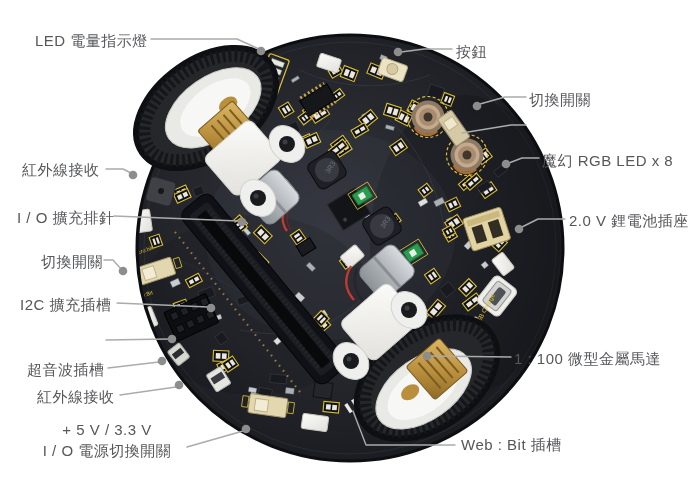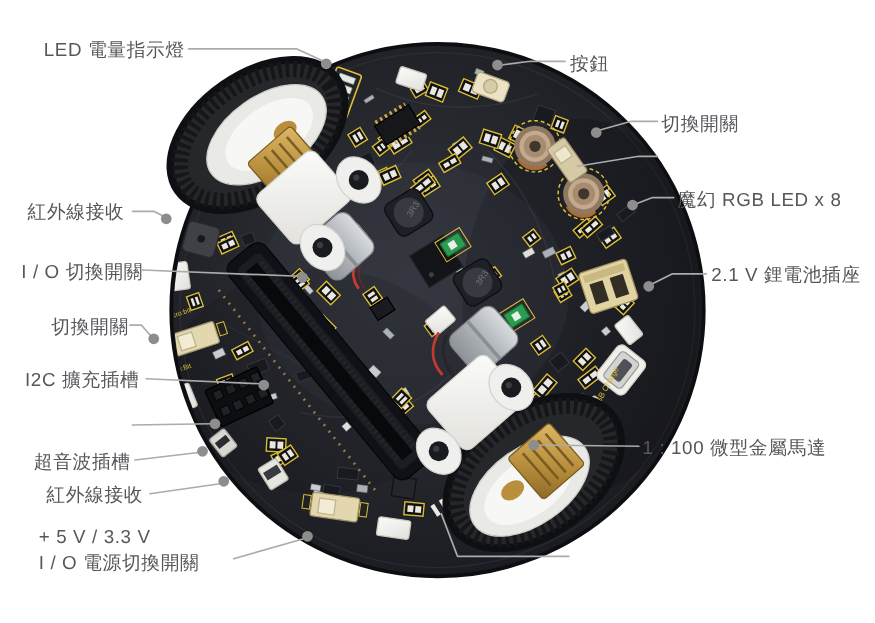--- a/index.html
+++ b/index.html
@@ -1,21 +1,21 @@
 <!DOCTYPE html>
 <html><head>
 <meta charset="utf-8">
 <style>
   html,body{margin:0;padding:0;background:#ffffff;}
   .stage{position:relative;width:700px;height:498px;background:#fff;overflow:hidden;
          font-family:"Liberation Sans",sans-serif;}
   .board-svg{position:absolute;left:0;top:0;}
   .callout{position:absolute;color:var(--label,#56575b);font-size:15px;letter-spacing:.5px;
            white-space:nowrap;line-height:21px;}
-  .right-block{text-align:left;}
+  .right-block{text-align:center;}
   .leader{fill:none;stroke:var(--line,#ababab);stroke-width:1.4;stroke-linejoin:round;stroke-linecap:round;}
   .ldot{fill:var(--dot,#8d8d8d);}
   .silk{fill:var(--silk,#ddbf36);font-family:"Liberation Sans",sans-serif;}
 </style>
 </head>
 <body>
 
 <div class="stage" style="--label: #56575b; --line: #ababab; --dot: #8d8d8d; --silk: #ddbf36;">
 
 <svg class="board-svg" width="700" height="498" viewBox="0 0 700 498">
@@ -785,30 +785,31 @@
 
     <polyline class="leader" points="511,357 430,356"></polyline>
     <circle class="ldot" cx="427" cy="356" r="4.3"></circle>
 
     <polyline class="leader" points="455,445 366,445 353,411"></polyline>
   </g>
 </svg>
 
 <div class="callout" style="left:35px;top:30px">LED 電量指示燈</div>
 <div class="callout" style="left:22px;top:159px">紅外線接收</div>
-<div class="callout" style="left:17px;top:207px">I / O 切換開關</div>
+<div class="callout" style="left:17px;top:207px">I / O 擴充排針</div>
 <div class="callout" style="left:41px;top:251px">切換開關</div>
 <div class="callout" style="left:20px;top:294px">I2C 擴充插槽</div>
 <div class="callout" style="left:27px;top:359px">超音波插槽</div>
 <div class="callout" style="left:37px;top:386px">紅外線接收</div>
 
 <div class="callout right-block" style="left:31px;top:419px;width:152px">
   <div>+ 5 V / 3.3 V</div>
   <div>I / O 電源切換開關</div>
 </div>
 
 <div class="callout" style="left:456px;top:41px">按鈕</div>
 <div class="callout" style="left:529px;top:89px">切換開關</div>
 <div class="callout" style="left:542px;top:150px">魔幻 RGB LED x 8</div>
-<div class="callout" style="left:569px;top:210px">2.1 V 鋰電池插座</div>
+<div class="callout" style="left:569px;top:210px">2.0 V 鋰電池插座</div>
 <div class="callout" style="left:514px;top:348px">1 : 100 微型金屬馬達</div>
+<div class="callout" style="left:461px;top:434px">Web : Bit 插槽</div>
 
 </div>
 
 </body></html>

